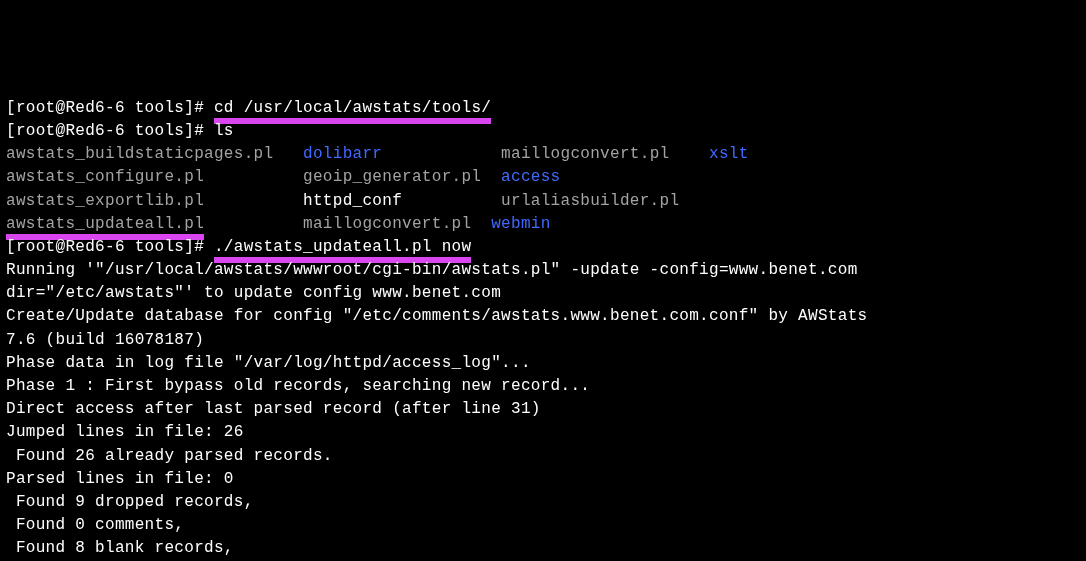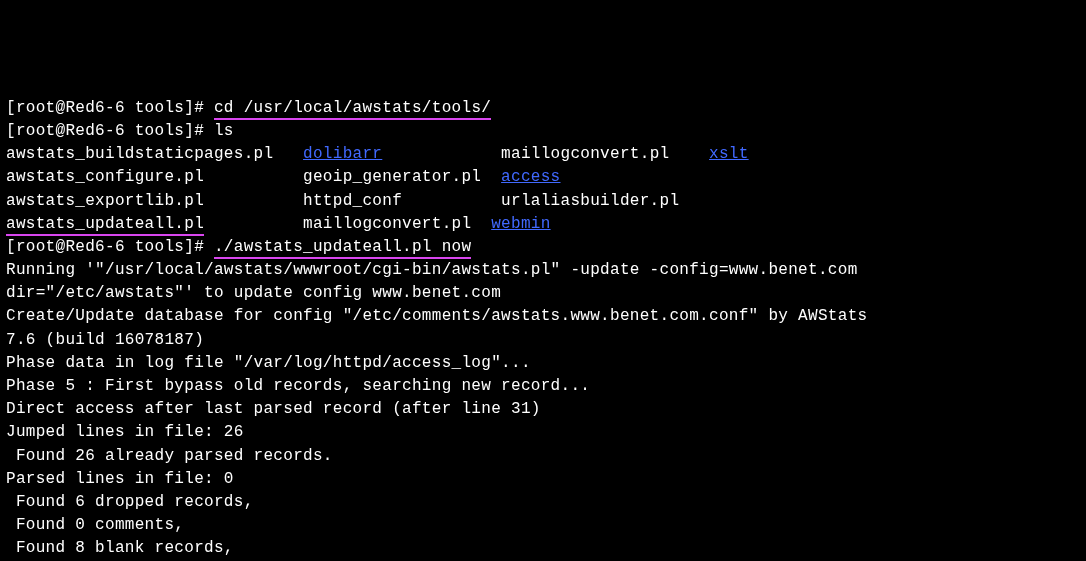--- a/index.html
+++ b/index.html
@@ -6,50 +6,50 @@
     background: #000000;
     color: #ffffff;
     font-family: "Consolas", "Courier New", monospace;
     font-size: 16px;
     line-height: 1.45;
     margin: 0;
     padding: 4px 6px;
     white-space: pre;
     letter-spacing: 0.3px;
   }
-  .green { color: #ffffff; }
-  .blue { color: #4169ff; text-decoration: underline; }
+  .green { color: #a3a3a3; }
+  .blue { color: #4169ff; }
   .underline {
-    border-bottom: 2px solid #d946ef;
+    border-bottom: 6px solid #d946ef;
     padding-bottom: 1px;
   }
 </style>
 </head>
 <body>
 
 
 
 <div><span>[root@Red6-6 tools]# </span><span class="underline">cd /usr/local/awstats/tools/</span>
 <span>[root@Red6-6 tools]# </span><span>ls</span>
 <span class="green">awstats_buildstaticpages.pl</span>   <span class="blue">dolibarr</span>            <span class="green">maillogconvert.pl</span>    <span class="blue">xslt</span>
 <span class="green">awstats_configure.pl</span>          <span class="green">geoip_generator.pl</span>  <span class="blue">access</span>
 <span class="green">awstats_exportlib.pl</span>          <span>httpd_conf</span>          <span class="green">urlaliasbuilder.pl</span>
 <span class="green underline">awstats_updateall.pl</span>          <span class="green">maillogconvert.pl</span>  <span class="blue">webmin</span>
 <span>[root@Red6-6 tools]# </span><span class="underline">./awstats_updateall.pl now</span>
 <span>Running '"/usr/local/awstats/wwwroot/cgi-bin/awstats.pl" -update -config=www.benet.com</span>
 <span>dir="/etc/awstats"' to update config www.benet.com</span>
 <span>Create/Update database for config "/etc/comments/awstats.www.benet.com.conf" by AWStats</span>
 <span>7.6 (build 16078187)</span>
 <span>Phase data in log file "/var/log/httpd/access_log"...</span>
-<span>Phase 5 : First bypass old records, searching new record...</span>
+<span>Phase 1 : First bypass old records, searching new record...</span>
 <span>Direct access after last parsed record (after line 31)</span>
 <span>Jumped lines in file: 26</span>
 <span> Found 26 already parsed records.</span>
 <span>Parsed lines in file: 0</span>
-<span> Found 6 dropped records,</span>
+<span> Found 9 dropped records,</span>
 <span> Found 0 comments,</span>
 <span> Found 8 blank records,</span>
 
 
 </div>
 
 
 
 
 </body></html>

